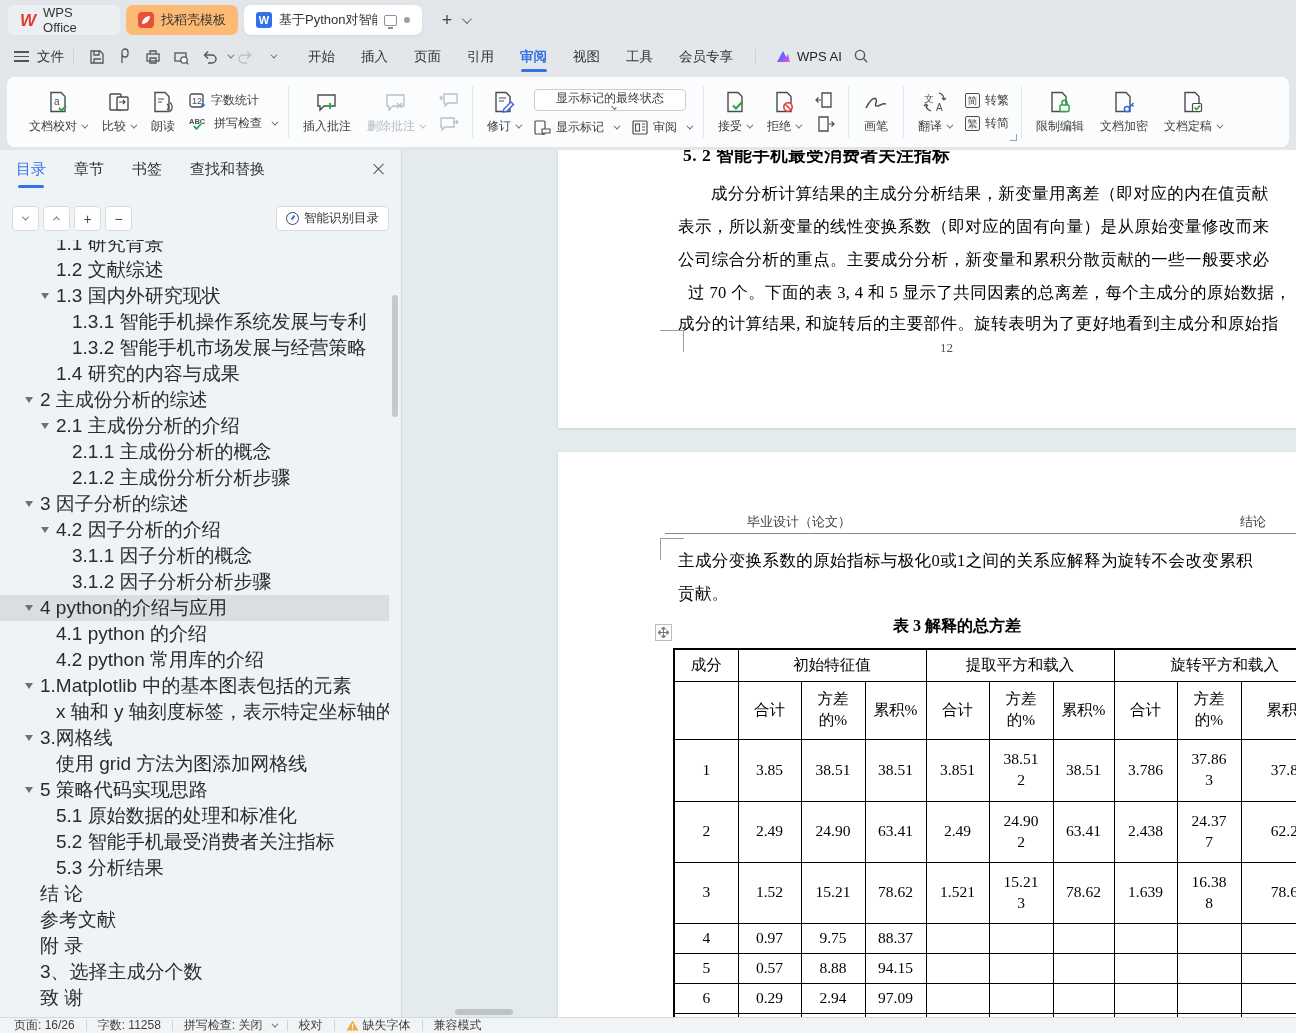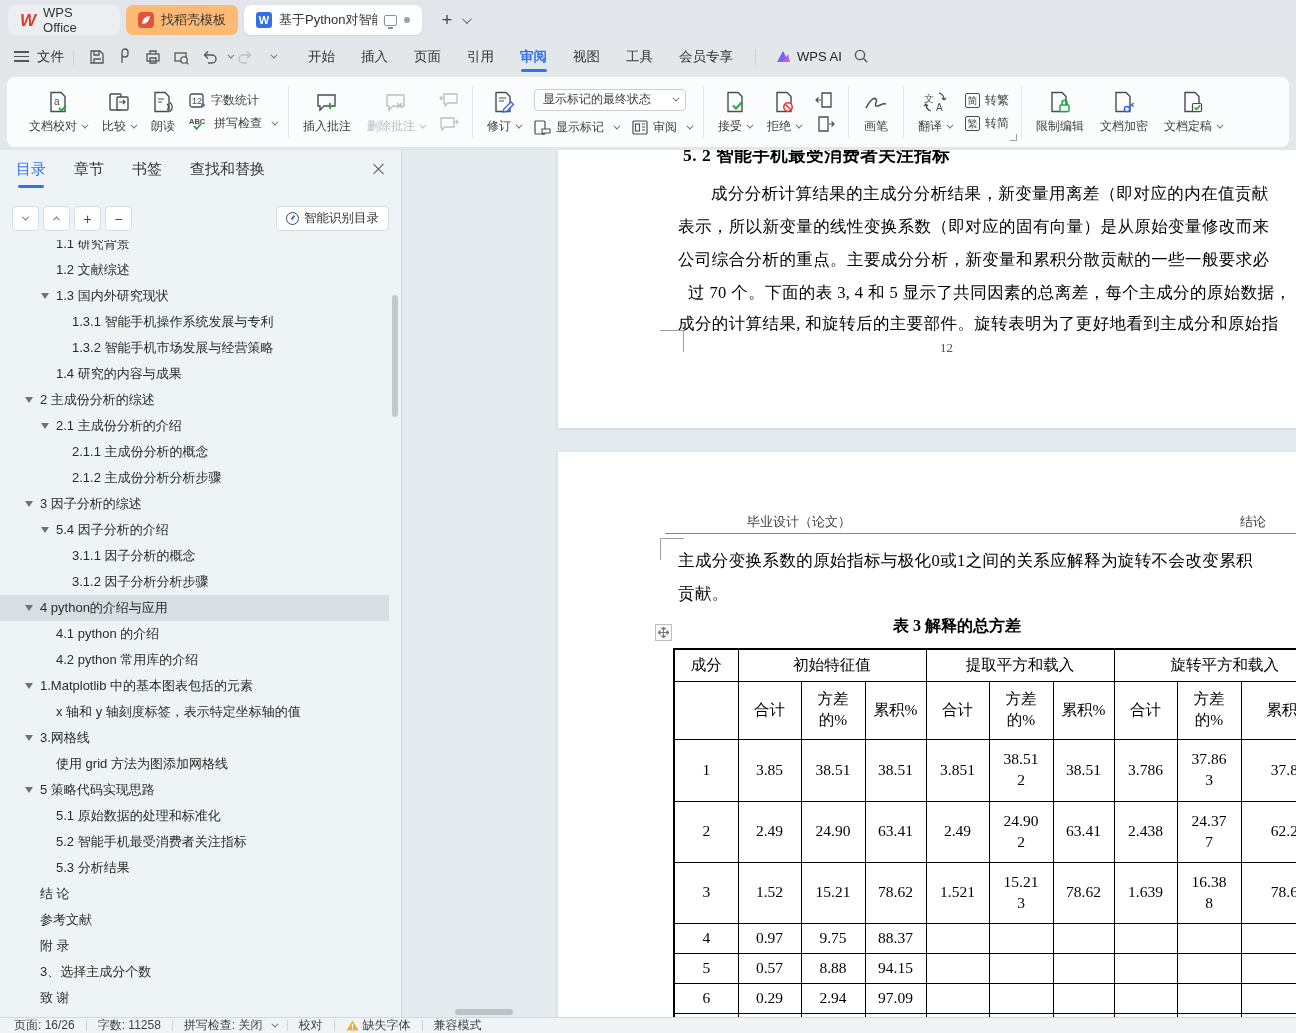--- a/index.html
+++ b/index.html
@@ -39,42 +39,42 @@
 
   
   #ribbon { position:absolute; top:76px; left:6px; right:6px; height:72px; background:#fbfcfd; border:1px solid #e2e6e9; border-radius:8px; display:flex; align-items:center; }
   .rgroup { display:flex; align-items:center; height:100%; padding:0 6px; }
   .rdiv { width:1px; height:52px; background:#e3e7ea; flex:none; }
   .bigbtn { display:flex; flex-direction:column; align-items:center; justify-content:center; gap:4px; padding:0 8px; height:64px; font-size:12px; color:#3d3d3d; border-radius:4px; white-space:nowrap; }
   .bigbtn.dis { color:#b8bcc0; }
   .lblrow { display:flex; align-items:center; }
   .stack { display:flex; flex-direction:column; justify-content:center; gap:6px; height:64px; padding:0 6px; }
   .smallbtn { display:flex; align-items:center; gap:5px; font-size:12px; color:#3d3d3d; white-space:nowrap; }
-  .selectbox { width:152px; height:22px; border:1px solid #c9ced2; border-radius:4px; background:#fff; display:flex; align-items:center; justify-content:space-between; padding:0 8px; font-size:12px; color:#3d3d3d; white-space:nowrap; }
+  .selectbox { width:152px; height:22px; border:1px solid #c9ced2; border-radius:4px; background:#fff; display:flex; align-items:center; justify-content:space-between; padding:0 8px; font-size:12px; color:#3d3d3d; white-space:nowrap;flex-direction:column; }
   .iconbtn { width:22px; height:18px; display:flex; align-items:center; justify-content:center; }
   .zh-ic { width:15px; height:15px; border:1.2px solid #4c4c4c; border-radius:2px; font-size:10px; line-height:14px; text-align:center; color:#4c4c4c; flex:none; }
   .corner-expand { position:absolute; width:7px; height:7px; border-right:1.2px solid #9aa0a5; border-bottom:1.2px solid #9aa0a5; }
 
   
   #sidebar { position:absolute; top:150px; left:0; width:402px; bottom:16px; background:#eef3f5; border-right:1px solid #d5dade; }
   .sb-tabs { position:absolute; top:10px; left:16px; right:14px; height:28px; display:flex; gap:28px; font-size:15px; color:#333; }
   .sb-tab { position:relative; padding-bottom:8px; }
   .sb-tab.active { color:#3472e8; }
   .sb-tab.active::after { content:""; position:absolute; left:2px; bottom:0; width:26px; height:3px; border-radius:2px; background:#3472e8; }
   .sb-close { position:absolute; right:0; top:1px; width:16px; height:16px; }
   .sb-close::before,.sb-close::after { content:""; position:absolute; left:7px; top:1px; width:1.4px; height:14px; background:#555; }
   .sb-close::before { transform:rotate(45deg); } .sb-close::after { transform:rotate(-45deg); }
   .sb-controls { position:absolute; top:56px; left:12px; right:12px; height:25px; display:flex; gap:4px; }
   .sq-btn { width:27px; height:25px; background:#fff; border:1px solid #d8dcdf; border-radius:4px; display:flex; align-items:center; justify-content:center; color:#444; font-size:14px; line-height:1; }
   .smart-btn { margin-left:auto; height:25px; background:#fff; border:1px solid #d8dcdf; border-radius:4px; display:flex; align-items:center; gap:5px; padding:0 9px; font-size:12.5px; color:#333; }
   .smart-ic { width:13px; height:13px; border:1.3px solid #445; border-radius:50%; position:relative; }
   .smart-ic::after { content:""; position:absolute; left:5px; top:2px; width:1.5px; height:5px; background:#3472e8; transform:rotate(35deg); }
   #toc-list { position:absolute; top:90px; left:0; right:12px; bottom:4px; overflow:hidden; }
   .toc-inner { margin-top:-9px; }
-  .toc-item { position:relative; height:26px; line-height:26px; font-size:13px; color:#2b2b2b; white-space:nowrap; }
+  .toc-item { position:relative; height:26px; line-height:26px; font-size:19px; color:#2b2b2b; white-space:nowrap; }
   .toc-item.selected { background:#d9dee2; }
   .toc-item.lvl1 { padding-left:40px; } .toc-item.lvl2 { padding-left:56px; } .toc-item.lvl3 { padding-left:72px; }
   .toc-arrow { position:absolute; top:10px; width:0; height:0; border-left:4px solid transparent; border-right:4px solid transparent; border-top:6px solid #6d7277; }
   .lvl1>.toc-arrow { left:25px; } .lvl2>.toc-arrow { left:41px; }
   .sb-scroll { position:absolute; right:3px; top:145px; width:6px; height:122px; border-radius:3px; background:#c3c9cd; }
 
   #canvas { position:absolute; top:150px; left:403px; right:0; bottom:16px; background:#e3ebef; overflow:hidden; }
   .page { position:absolute; left:155px; width:790px; background:#fff; box-shadow:0 1px 3px rgba(0,0,0,.12); overflow:hidden; }
   #page1 { top:0; height:278px; }
   #page2 { top:302px; height:640px; }
@@ -472,21 +472,21 @@
         <div class="toc-item lvl2"><span>1.2 文献综述</span></div>
         <div class="toc-item lvl2"><span class="toc-arrow"></span><span>1.3 国内外研究现状</span></div>
         <div class="toc-item lvl3"><span>1.3.1 智能手机操作系统发展与专利</span></div>
         <div class="toc-item lvl3"><span>1.3.2 智能手机市场发展与经营策略</span></div>
         <div class="toc-item lvl2"><span>1.4  研究的内容与成果</span></div>
         <div class="toc-item lvl1"><span class="toc-arrow"></span><span>2 主成份分析的综述</span></div>
         <div class="toc-item lvl2"><span class="toc-arrow"></span><span>2.1 主成份分析的介绍</span></div>
         <div class="toc-item lvl3"><span>2.1.1 主成份分析的概念</span></div>
         <div class="toc-item lvl3"><span>2.1.2 主成份分析分析步骤</span></div>
         <div class="toc-item lvl1"><span class="toc-arrow"></span><span>3  因子分析的综述</span></div>
-        <div class="toc-item lvl2"><span class="toc-arrow"></span><span>5.4  因子分析的介绍</span></div>
+        <div class="toc-item lvl2"><span class="toc-arrow"></span><span>4.2  因子分析的介绍</span></div>
         <div class="toc-item lvl3"><span>3.1.1  因子分析的概念</span></div>
         <div class="toc-item lvl3"><span>3.1.2 因子分析分析步骤</span></div>
         <div class="toc-item lvl1 selected"><span class="toc-arrow"></span><span>4 python的介绍与应用</span></div>
         <div class="toc-item lvl2"><span>4.1 python 的介绍</span></div>
         <div class="toc-item lvl2"><span>4.2 python 常用库的介绍</span></div>
         <div class="toc-item lvl1"><span class="toc-arrow"></span><span>1.Matplotlib 中的基本图表包括的元素</span></div>
         <div class="toc-item lvl2"><span>x 轴和 y 轴刻度标签，表示特定坐标轴的值</span></div>
         <div class="toc-item lvl1"><span class="toc-arrow"></span><span>3.网格线</span></div>
         <div class="toc-item lvl2"><span>使用 grid 方法为图添加网格线</span></div>
         <div class="toc-item lvl1"><span class="toc-arrow"></span><span>5 策略代码实现思路</span></div>

